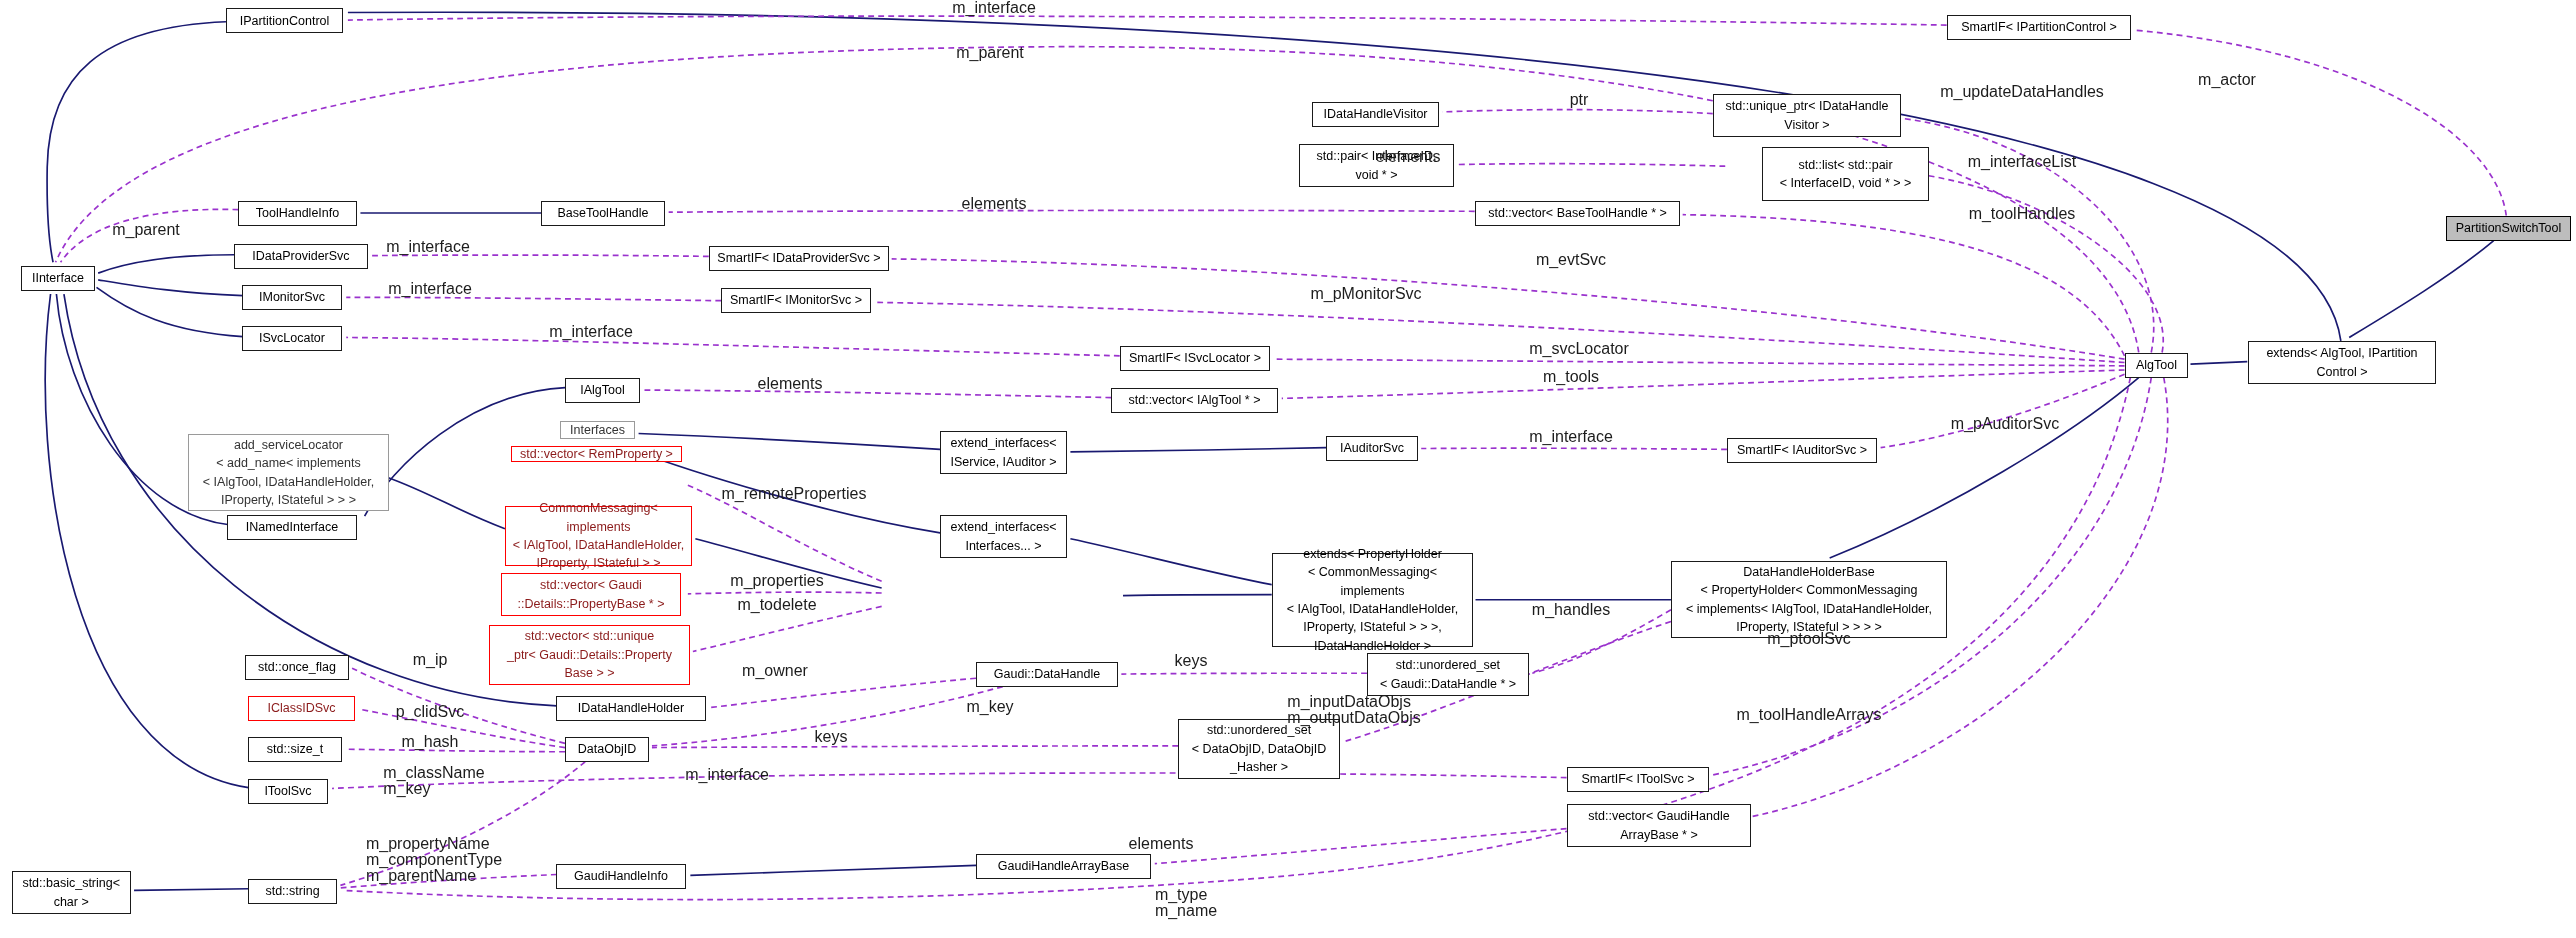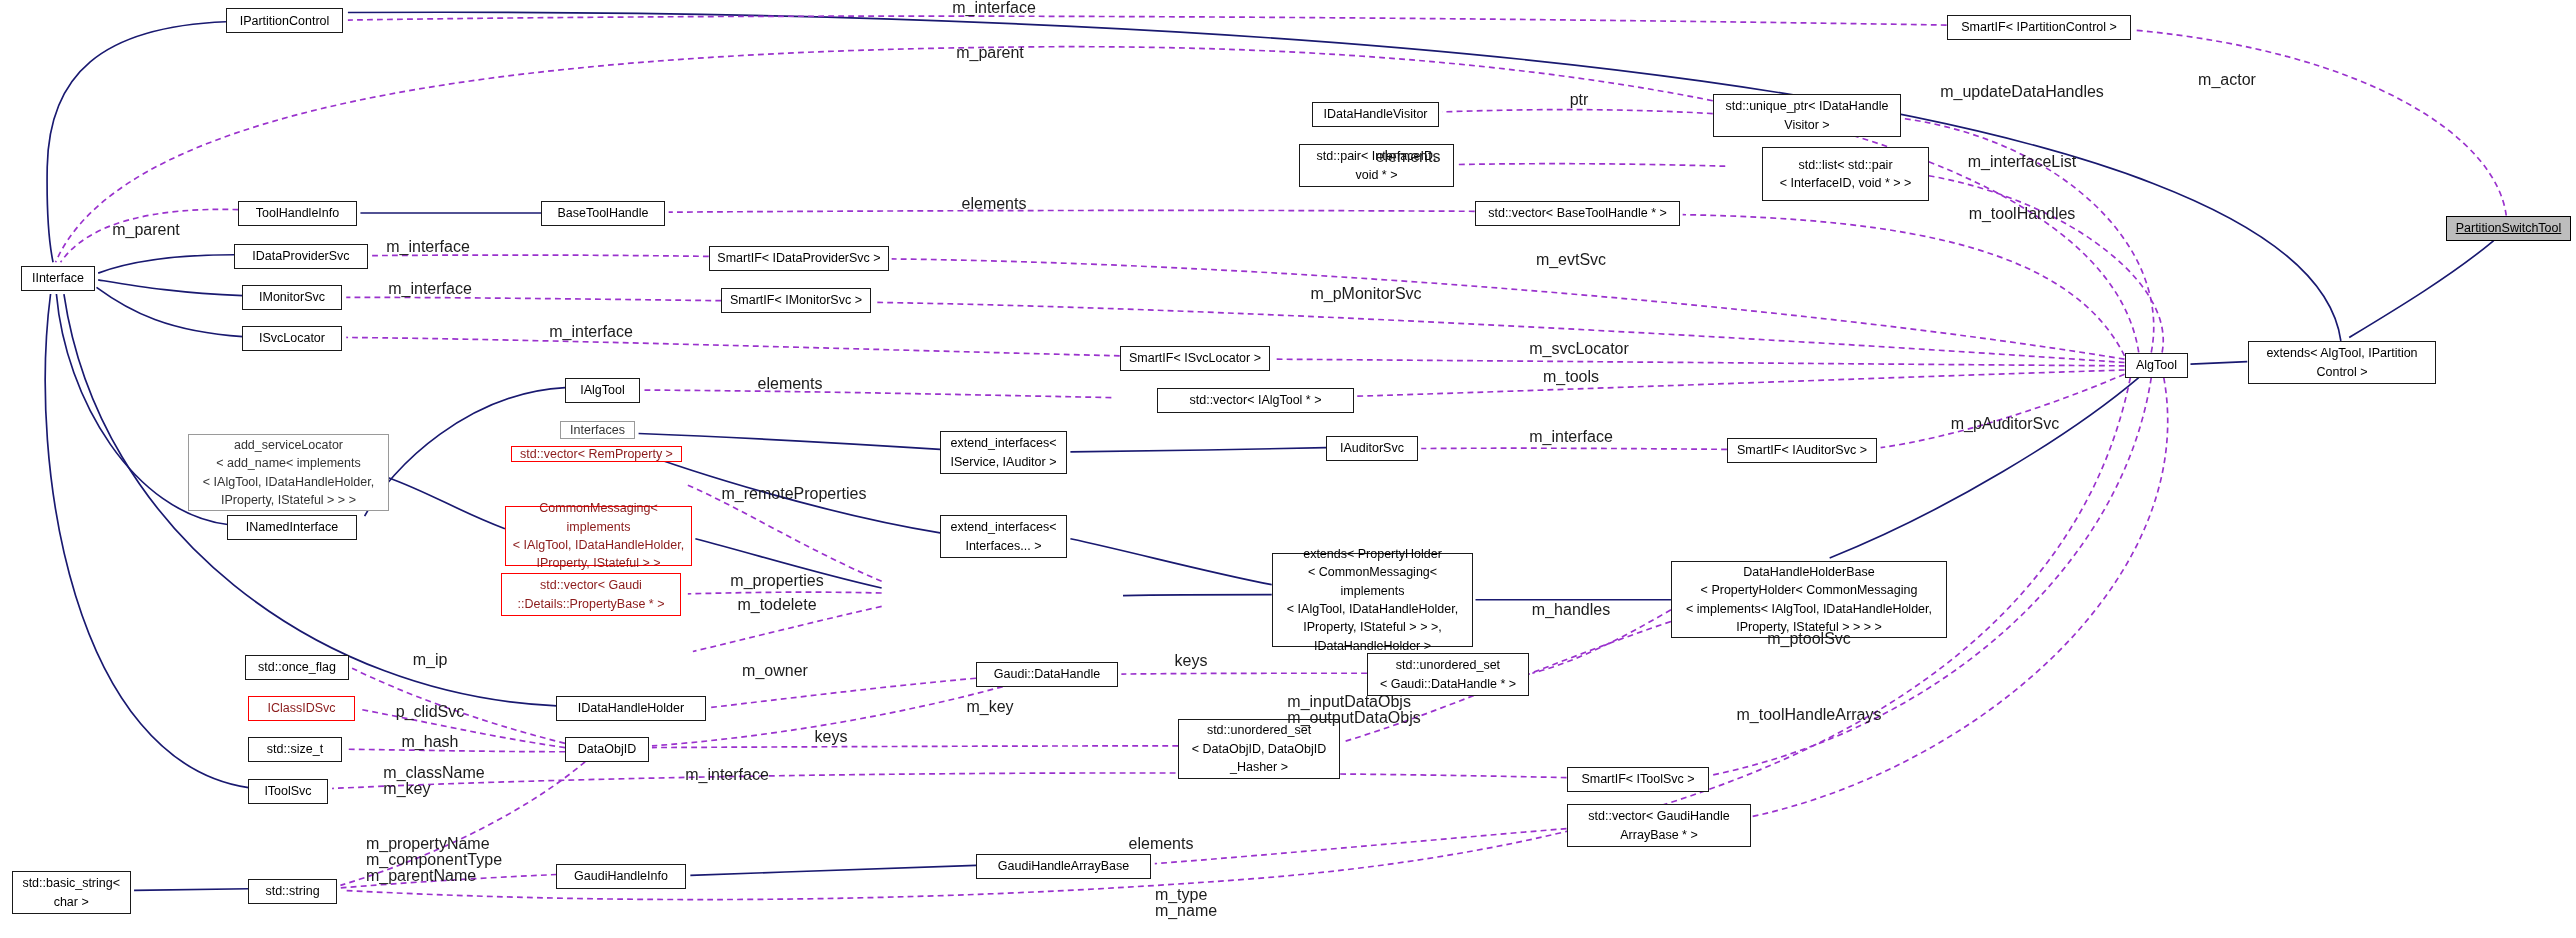--- a/index.html
+++ b/index.html
@@ -12,21 +12,21 @@
   svg.edges path.solid  { stroke:#191970; stroke-width:2; }
   svg.edges path.dashed { stroke:#9a32cd; stroke-width:2; stroke-dasharray:7,5; }
   .node {
     position:absolute; background:#ffffff; border:0.8px solid #1a1a1a; color:#000;
     font-size:12.5px; line-height:18.4px; text-align:center; white-space:pre-line;
     display:flex; align-items:center; justify-content:center;
     padding:0 4.2px; box-sizing:border-box; cursor:pointer;
   }
   .node.red  { border:1.7px solid #ff0000; color:#8b1a1a; }
   .node.grey { border:0.8px solid #9a9a9a; color:#333; cursor:default; }
-  .node.main { background:#bdbdbd; border:1.7px solid #000; cursor:default;text-decoration:underline; }
+  .node.main { background:#bdbdbd; border:1.7px solid #000; cursor:default; }
   .elabel {
     position:absolute; transform:translateX(-50%); color:#1c1c1c;
     font-size:16px; line-height:16px; text-align:left; white-space:pre-line;
   }
 </style>
 </head>
 <body>
 
 <div class="diagram">
 
@@ -126,21 +126,21 @@
   <div class="node" style="left:234px;top:244px;width:134px;height:25px">IDataProviderSvc</div>
   <div class="node" style="left:709px;top:246px;width:180px;height:25px">SmartIF&lt; IDataProviderSvc &gt;</div>
   <div class="node" style="left:242px;top:285px;width:100px;height:25px">IMonitorSvc</div>
   <div class="node" style="left:721px;top:288px;width:150px;height:25px">SmartIF&lt; IMonitorSvc &gt;</div>
   <div class="node" style="left:242px;top:326px;width:100px;height:25px">ISvcLocator</div>
   <div class="node" style="left:1120px;top:346px;width:150px;height:25px">SmartIF&lt; ISvcLocator &gt;</div>
   <div class="node" style="left:2125px;top:353px;width:63px;height:25px">AlgTool</div>
   <div class="node" style="left:2248px;top:341px;width:188px;height:43px">extends&lt; AlgTool, IPartition
 Control &gt;</div>
   <div class="node" style="left:565px;top:378px;width:75px;height:25px">IAlgTool</div>
-  <div class="node" style="left:1157px;top:388px;width:197px;height:25px">std::vector&lt; IAlgTool * &gt;</div>
+  <div class="node" style="left:1111px;top:388px;width:167px;height:25px">std::vector&lt; IAlgTool * &gt;</div>
   <div class="node grey" style="left:560px;top:421px;width:75px;height:18px">Interfaces</div>
   <div class="node" style="left:940px;top:431px;width:127px;height:43px">extend_interfaces&lt;
 IService, IAuditor &gt;</div>
   <div class="node" style="left:1326px;top:436px;width:92px;height:25px">IAuditorSvc</div>
   <div class="node" style="left:1727px;top:438px;width:150px;height:25px">SmartIF&lt; IAuditorSvc &gt;</div>
   <div class="node grey" style="left:188px;top:434px;width:201px;height:77px">add_serviceLocator
 &lt; add_name&lt; implements
 &lt; IAlgTool, IDataHandleHolder,
 IProperty, IStateful &gt; &gt; &gt;</div>
   <div class="node" style="left:227px;top:515px;width:130px;height:25px">INamedInterface</div>
@@ -154,20 +154,23 @@
 &lt; CommonMessaging&lt; implements
 &lt; IAlgTool, IDataHandleHolder,
 IProperty, IStateful &gt; &gt; &gt;,
 IDataHandleHolder &gt;</div>
   <div class="node" style="left:1671px;top:561px;width:276px;height:77px">DataHandleHolderBase
 &lt; PropertyHolder&lt; CommonMessaging
 &lt; implements&lt; IAlgTool, IDataHandleHolder,
 IProperty, IStateful &gt; &gt; &gt; &gt;</div>
   <div class="node red" style="left:501px;top:573px;width:180px;height:43px">std::vector&lt; Gaudi
 ::Details::PropertyBase * &gt;</div>
+  <div class="node red" style="left:489px;top:625px;width:201px;height:60px">std::vector&lt; std::unique
+_ptr&lt; Gaudi::Details::Property
+Base &gt; &gt;</div>
   <div class="node" style="left:245px;top:655px;width:104px;height:25px">std::once_flag</div>
   <div class="node" style="left:976px;top:662px;width:142px;height:25px">Gaudi::DataHandle</div>
   <div class="node" style="left:1367px;top:653px;width:162px;height:43px">std::unordered_set
 &lt; Gaudi::DataHandle * &gt;</div>
   <div class="node red" style="left:248px;top:696px;width:107px;height:25px">IClassIDSvc</div>
   <div class="node" style="left:556px;top:696px;width:150px;height:25px">IDataHandleHolder</div>
   <div class="node" style="left:248px;top:737px;width:94px;height:25px">std::size_t</div>
   <div class="node" style="left:565px;top:737px;width:84px;height:25px">DataObjID</div>
   <div class="node" style="left:1178px;top:719px;width:162px;height:60px">std::unordered_set
 &lt; DataObjID, DataObjID

